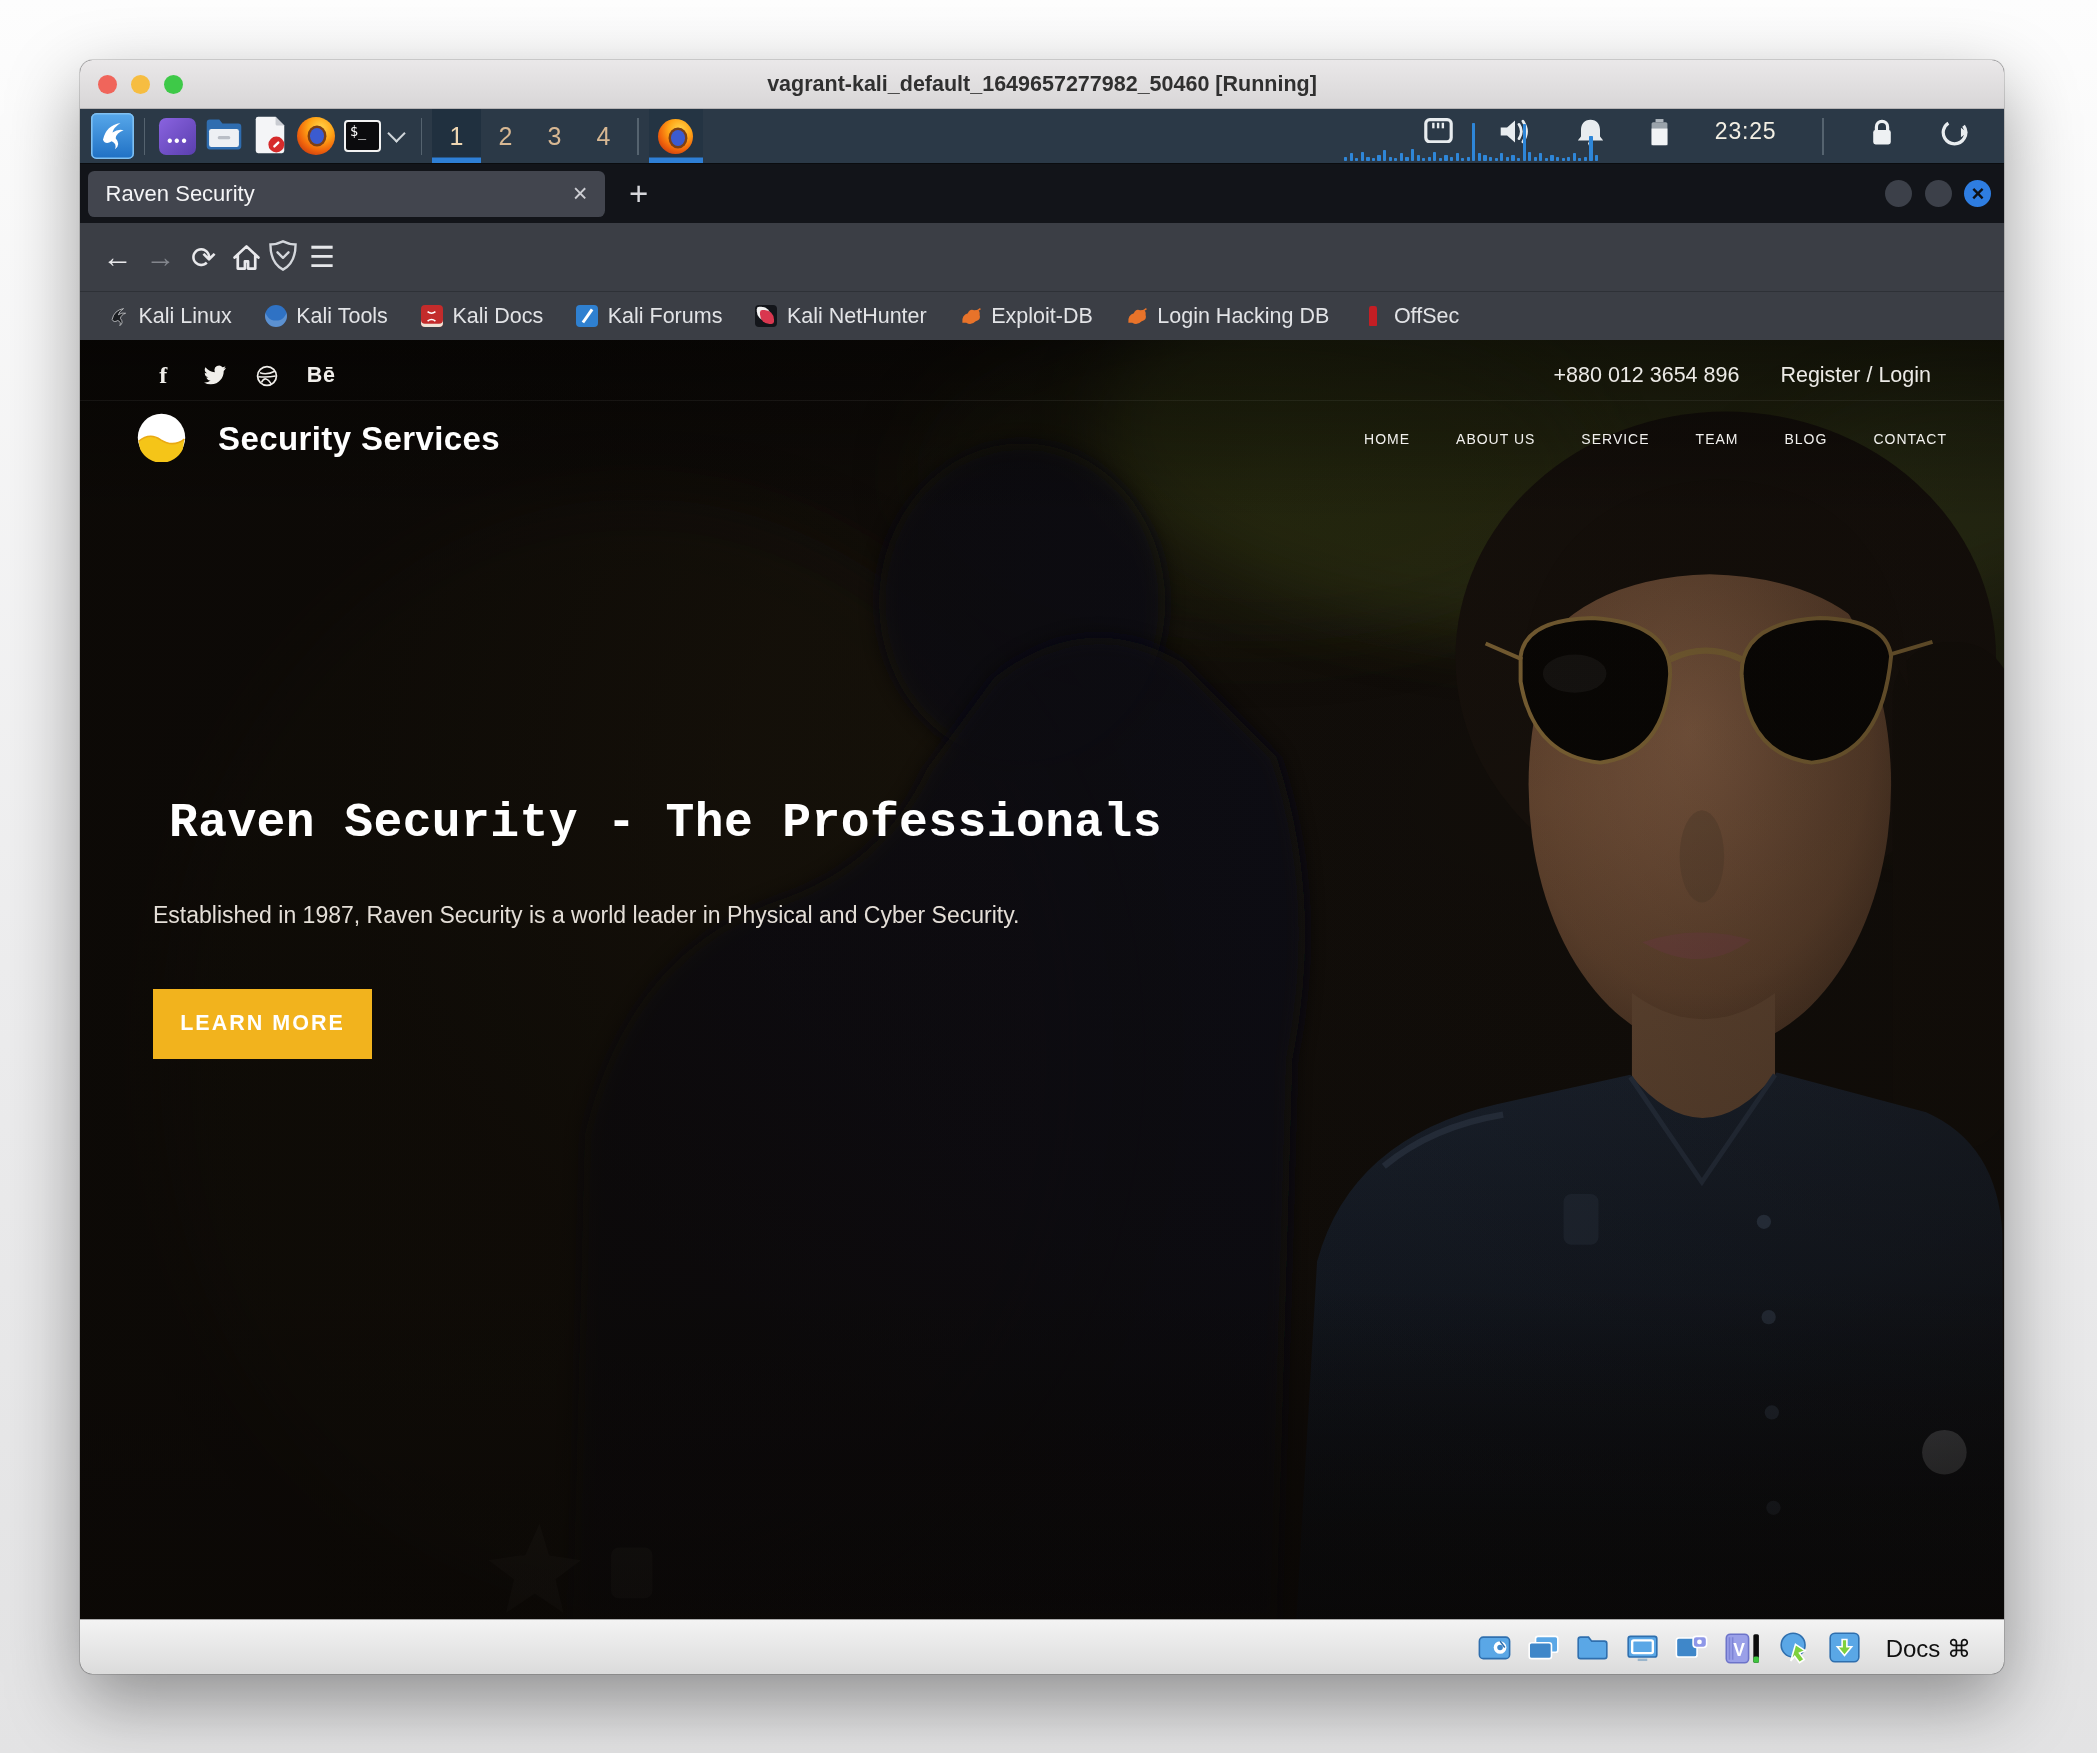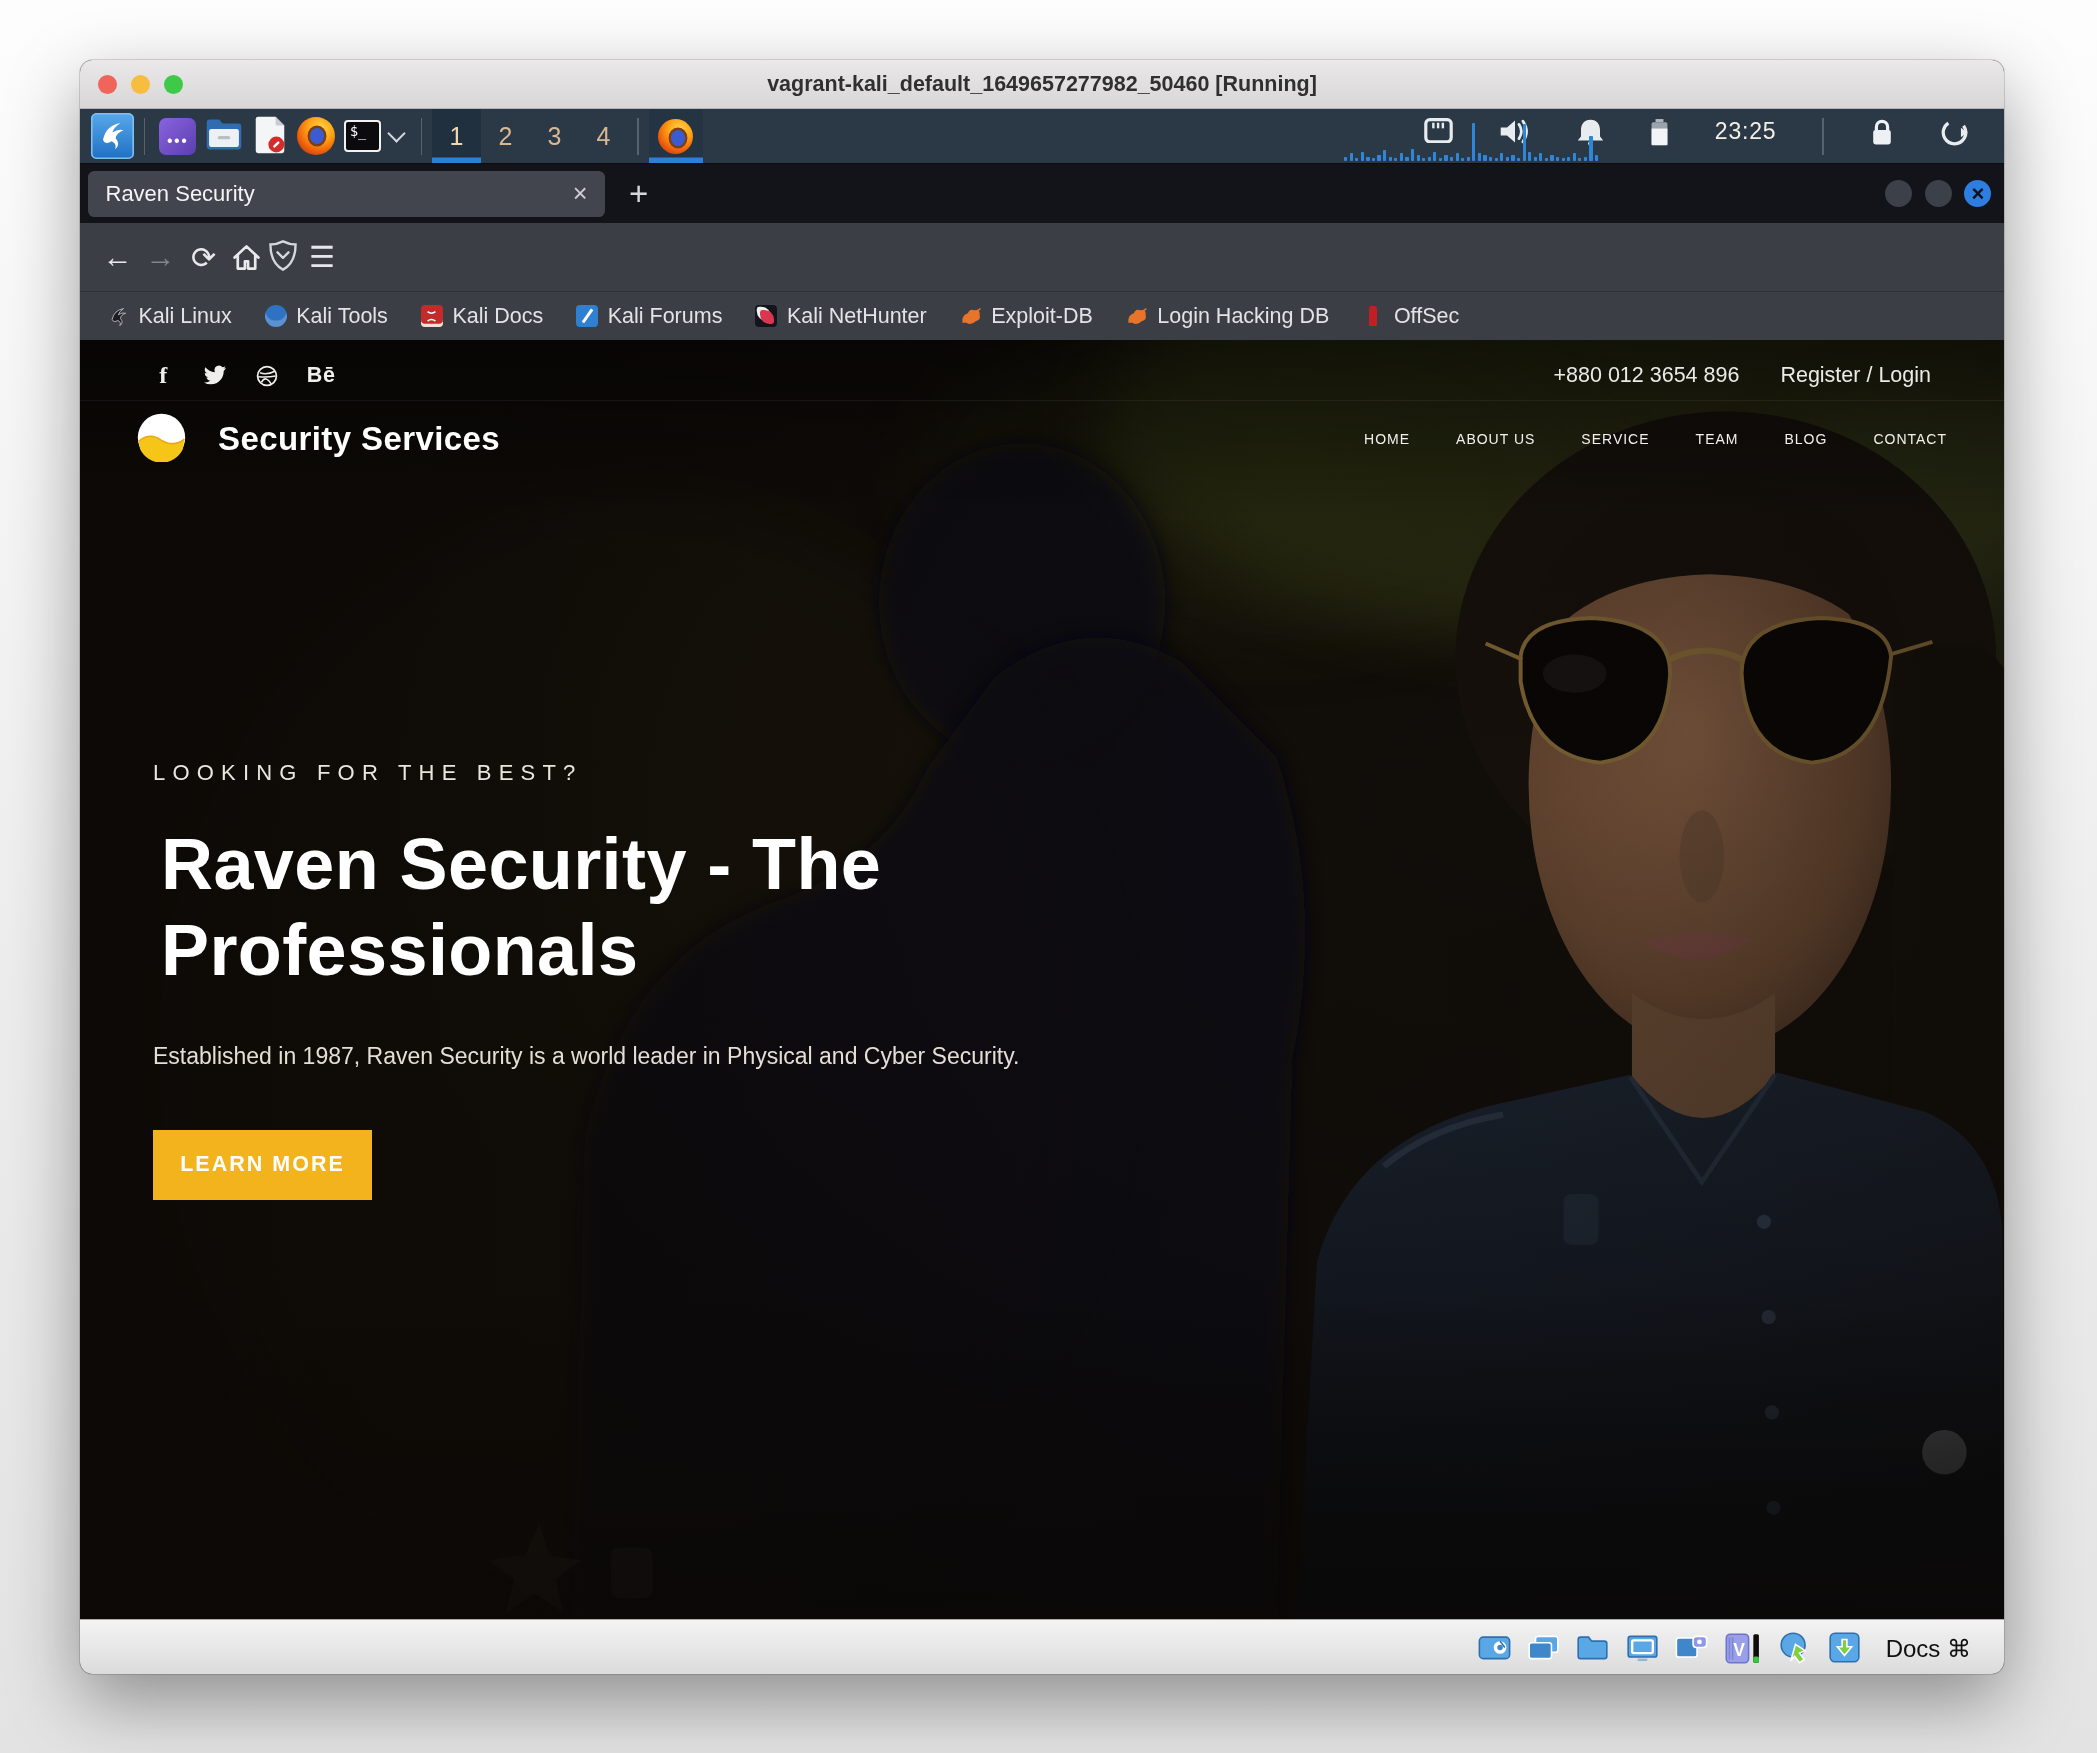--- a/index.html
+++ b/index.html
@@ -77,21 +77,21 @@
   .soc{font-size:21.5px;color:#f0eeea;display:grid;place-items:center;min-width:20.7px;}
   .soc.fb{font-family:"Liberation Serif",serif;font-weight:700;font-size:24px;}
   .soc.be{font-weight:700;letter-spacing:0.8px;}
   .topright{margin-left:auto;display:flex;align-items:center;gap:41px;font-size:21.5px;color:#eceae6;}
   .header{position:absolute;top:73px;left:0;right:0;display:flex;align-items:center;padding:0 57px;}
   .brand{margin-left:32px;font-size:33px;font-weight:800;letter-spacing:0.4px;color:#fff;}
   .mainnav{margin-left:auto;display:flex;gap:46px;font-size:14px;font-weight:500;letter-spacing:1px;color:#f2f1ee;}
   .mainnav a{color:inherit;text-decoration:none;}
   .hero{position:absolute;left:73px;top:420px;width:1057px;}
   .kicker{font-size:22px;letter-spacing:7.2px;color:#e9e5df;}
-  .hero h1{margin:35px 8px 0;font-size:72px;line-height:1.2;font-weight:800;color:#ffffff;letter-spacing:0.4px;}
+  .hero h1{margin:35px 16px 0;font-size:48px;line-height:1.2;font-weight:800;color:#ffffff;letter-spacing:0.4px;font-family:Liberation Mono, monospace;}
   .sub{margin-top:49px;font-size:23px;color:#e4ded7;}
   .cta{margin-top:60px;width:219px;height:70px;background:#f2b31d;border:none;color:#fff;font-family:inherit;
     font-size:21.5px;font-weight:700;letter-spacing:2px;display:grid;place-items:center;cursor:pointer;}
   
   .vbox-bar{height:57px;background:linear-gradient(#f3f3f3,#dadada);border-top:0.8px solid #ababab;display:flex;align-items:center;justify-content:flex-end;gap:14.3px;padding:0 33px;}
   .hostkey{font-size:24px;color:#101010;margin-left:9.5px;white-space:nowrap;}
 </style>
 </head>
 <body>
 
@@ -426,21 +426,20 @@
           <a href="#">HOME</a>
           <a href="#">ABOUT US</a>
           <a href="#">SERVICE</a>
           <a href="#">TEAM</a>
           <a href="#">BLOG</a>
           <a href="#">CONTACT</a>
         </nav>
       </div>
 
       <div class="hero">
-        <div class="kicker">LOOKING FOR THE BEST?</div>
         <h1>Raven Security - The Professionals</h1>
         <div class="sub">Established in 1987, Raven Security is a world leader in Physical and Cyber Security.</div>
         <button class="cta">LEARN MORE</button>
       </div>
     </div>
   </div>
 
   <div class="vbox-bar">
     <span>
       <svg width="35" height="35" viewBox="0 0 44 44">

